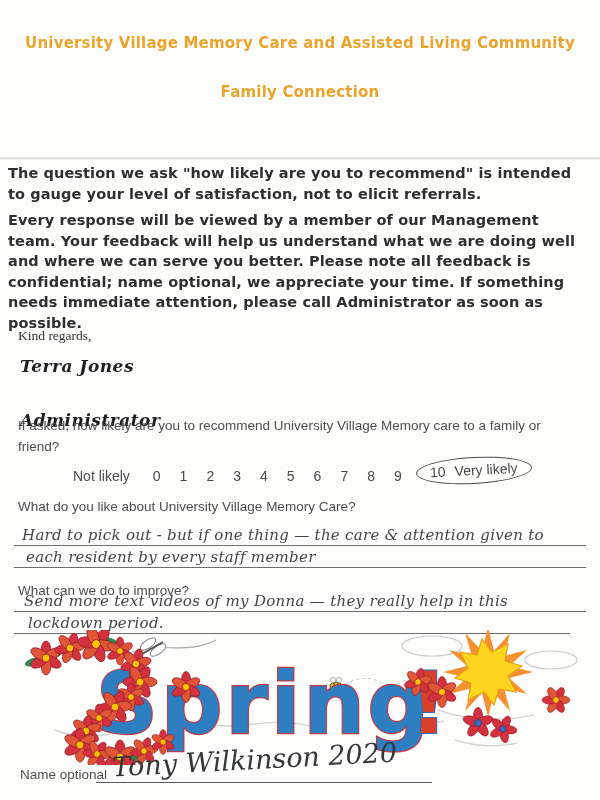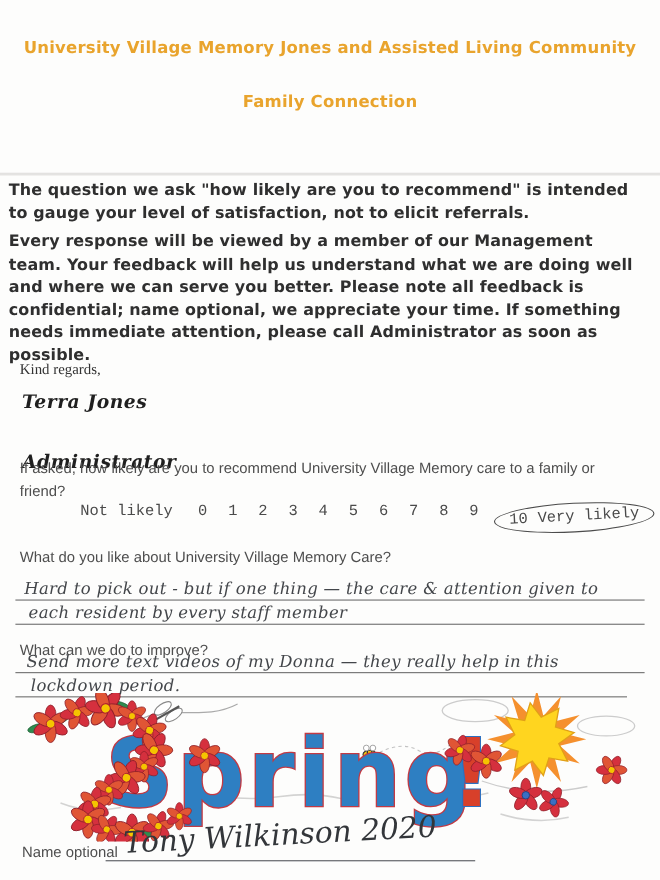--- a/index.html
+++ b/index.html
@@ -7,39 +7,39 @@
         font-family:"DejaVu Sans",sans-serif;}
   .abs{position:absolute;}
   .title{width:100%;text-align:center;color:#e9a42d;font-weight:bold;font-size:15px;letter-spacing:.2px;}
   .comic{color:#2f2f2f;font-weight:bold;font-size:14.5px;line-height:20.5px;letter-spacing:.1px;}
   .center{text-align:center;}
   .crease{height:2px;background:#e3e2e0;width:600px;box-shadow:0 1px 0 #f1f0ee;}
   .serif{font-family:"Liberation Serif",serif;color:#333;font-size:13.5px;}
   .script{font-family:"DejaVu Serif",serif;font-style:italic;font-weight:bold;color:#1f1f1f;
           font-size:17px;letter-spacing:.5px;}
   .q{font-family:"Liberation Sans",sans-serif;color:#4e4e4e;font-size:13.5px;line-height:21px;}
-  .scale-row{display:flex;align-items:flex-start;font-family:Liberation Mono, monospace;
+  .scale-row{display:flex;align-items:flex-end;font-family:Liberation Sans, sans-serif;
              color:#4a4a4a;font-size:14px;}
   .scale-row .num{display:inline-block;margin-left:19px;}
   .low-label{margin-right:4px;}
   .circled{display:inline-flex;align-items:center;gap:9px;margin-left:14px;
            border:1.6px solid #4c4c4c;border-radius:50%;padding:4px 13px 5px;
            transform:rotate(-3deg);}
   .hand{font-family:"DejaVu Serif",serif;font-style:italic;color:#43464a;font-size:15px;
         letter-spacing:.3px;white-space:nowrap;}
   .ansline{border-bottom:1.5px solid #6e6e6e;}
   .sig{font-family:"DejaVu Serif",serif;font-style:italic;color:#33363a;font-size:27px;
        transform:rotate(-3deg);white-space:nowrap;}
 </style>
 </head>
 <body>
 
 <div class="page">
 
-  <div class="abs title" style="top:34px;left:0;">University Village Memory Jones and Assisted Living Community</div>
+  <div class="abs title" style="top:34px;left:0;">University Village Memory Care and Assisted Living Community</div>
   <div class="abs title" style="top:62px;left:0;margin-top:21px;">Family Connection</div>
 
 
   <div class="abs crease" style="top:157px;left:0;"></div>
 
   <div class="abs comic" style="top:163px;left:8px;width:575px;">The question we ask "how likely are you to recommend" is intended to gauge your level of satisfaction, not to elicit referrals.</div>
 
   <div class="abs comic" style="top:210px;left:8px;width:578px;">Every response will be viewed by a member of our Management team. Your feedback will help us understand what we are doing well and where we can serve you better. Please note all feedback is confidential; name optional, we appreciate your time.  If something needs immediate attention, please call Administrator as soon as possible.</div>
 
   <div class="abs serif" style="top:328px;left:18px;">Kind regards,</div>

